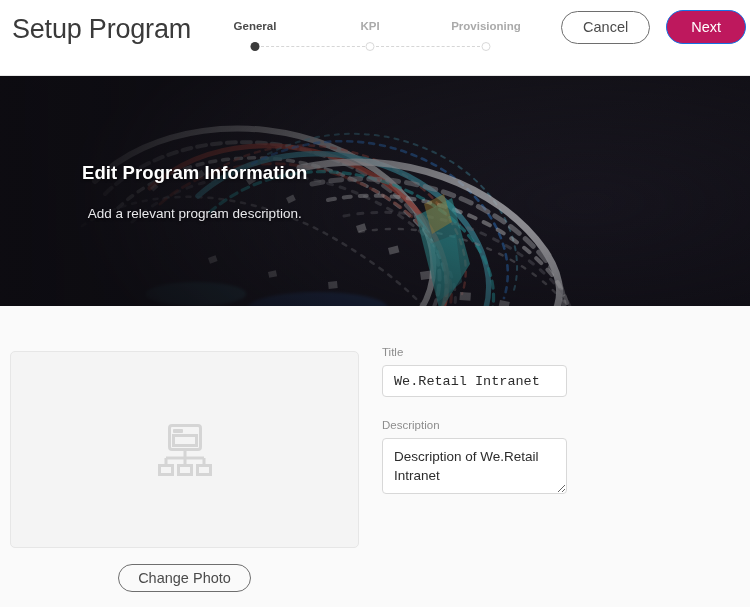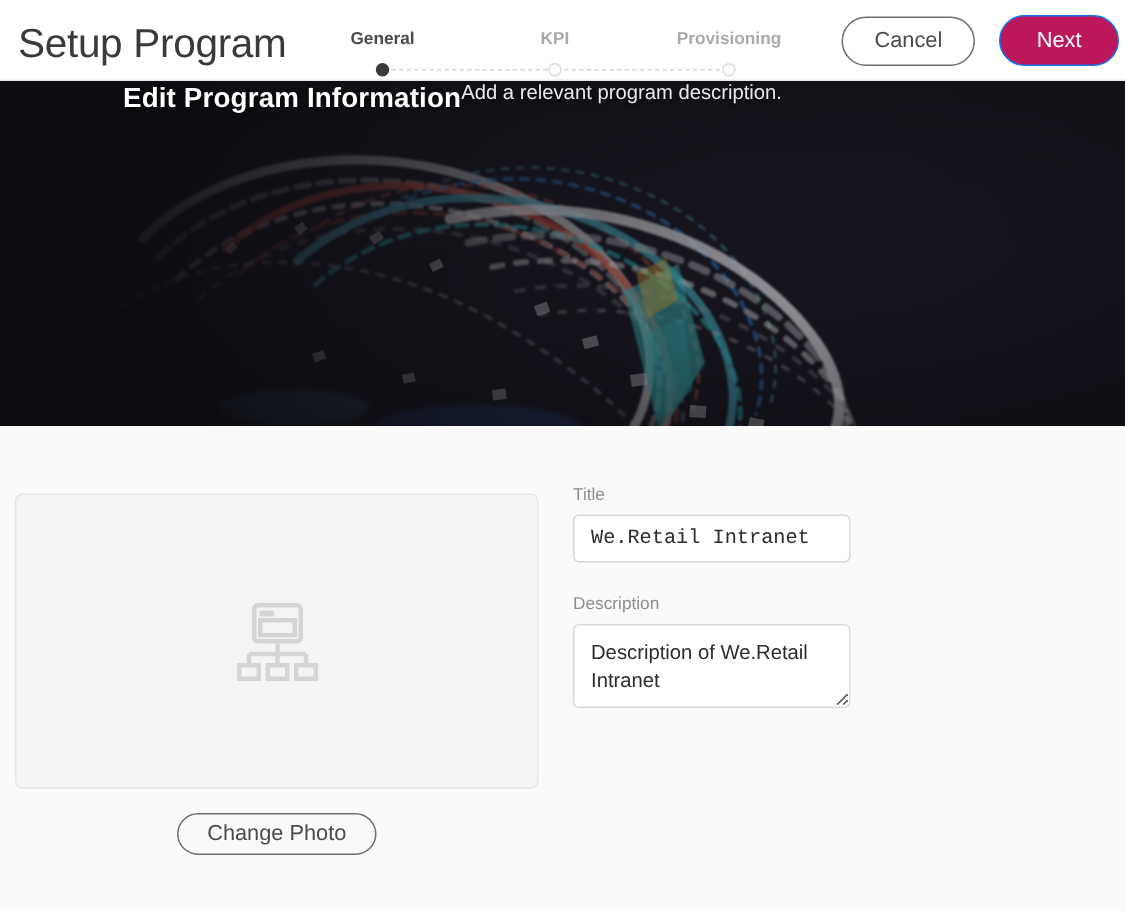--- a/index.html
+++ b/index.html
@@ -9,21 +9,21 @@
     height: 607px;
     overflow: hidden;
     background: #fafafa;
     font-family: "Liberation Sans", sans-serif;
     -webkit-font-smoothing: antialiased;
   }
 
   
   .header {
     position: relative;
-    height: 54px;
+    height: 76px;
     background: #ffffff;
     border-bottom: 1px solid #e8e8e8;
     display: flex;
     align-items: flex-start;
   }
 
   .page-title {
     position: absolute;
     left: 12px;
     top: 14px;
@@ -138,23 +138,24 @@
     background:
       radial-gradient(ellipse 70% 90% at 78% 55%, rgba(0,0,0,0) 0%, rgba(14,13,18,0.55) 62%, rgba(12,11,16,0.88) 100%),
       linear-gradient(90deg, rgba(22,20,27,0.92) 0%, rgba(22,20,27,0.25) 22%, rgba(22,20,27,0) 45%);
   }
   .hero-text {
     position: absolute;
     left: 82px;
     top: 0;
     height: 100%;
     display: flex;
-    flex-direction: row;
+    flex-direction: column;
     justify-content: center;
     z-index: 4;
+    text-align: center;
   }
   .hero-title {
     font-size: 18.5px;
     font-weight: bold;
     color: #ffffff;
     letter-spacing: 0.1px;
     margin-bottom: 22px;
     text-shadow: 0 1px 3px rgba(0,0,0,0.65);
   }
   .hero-sub {

